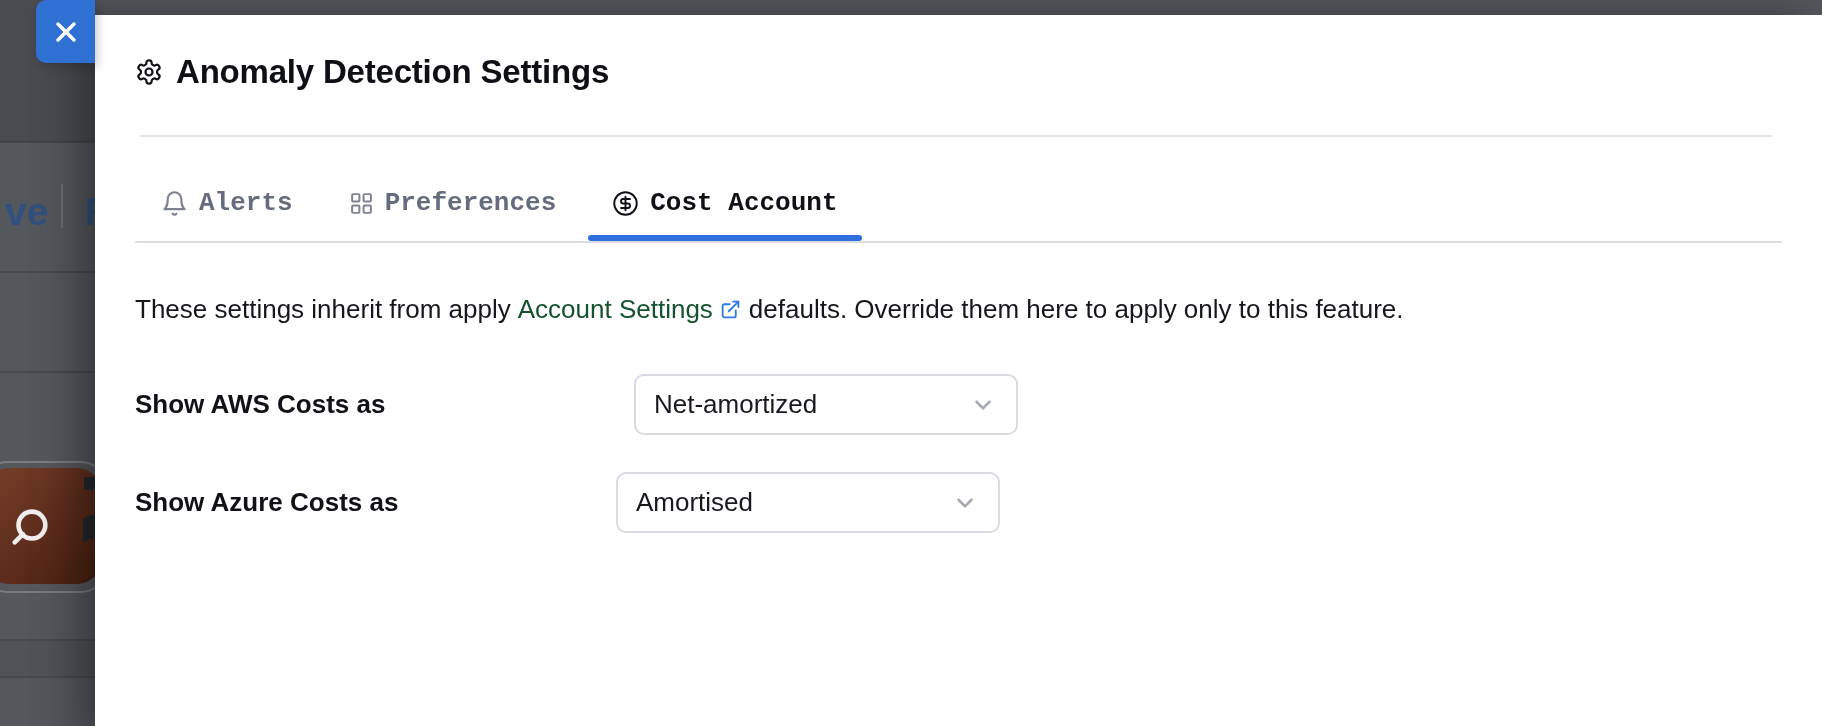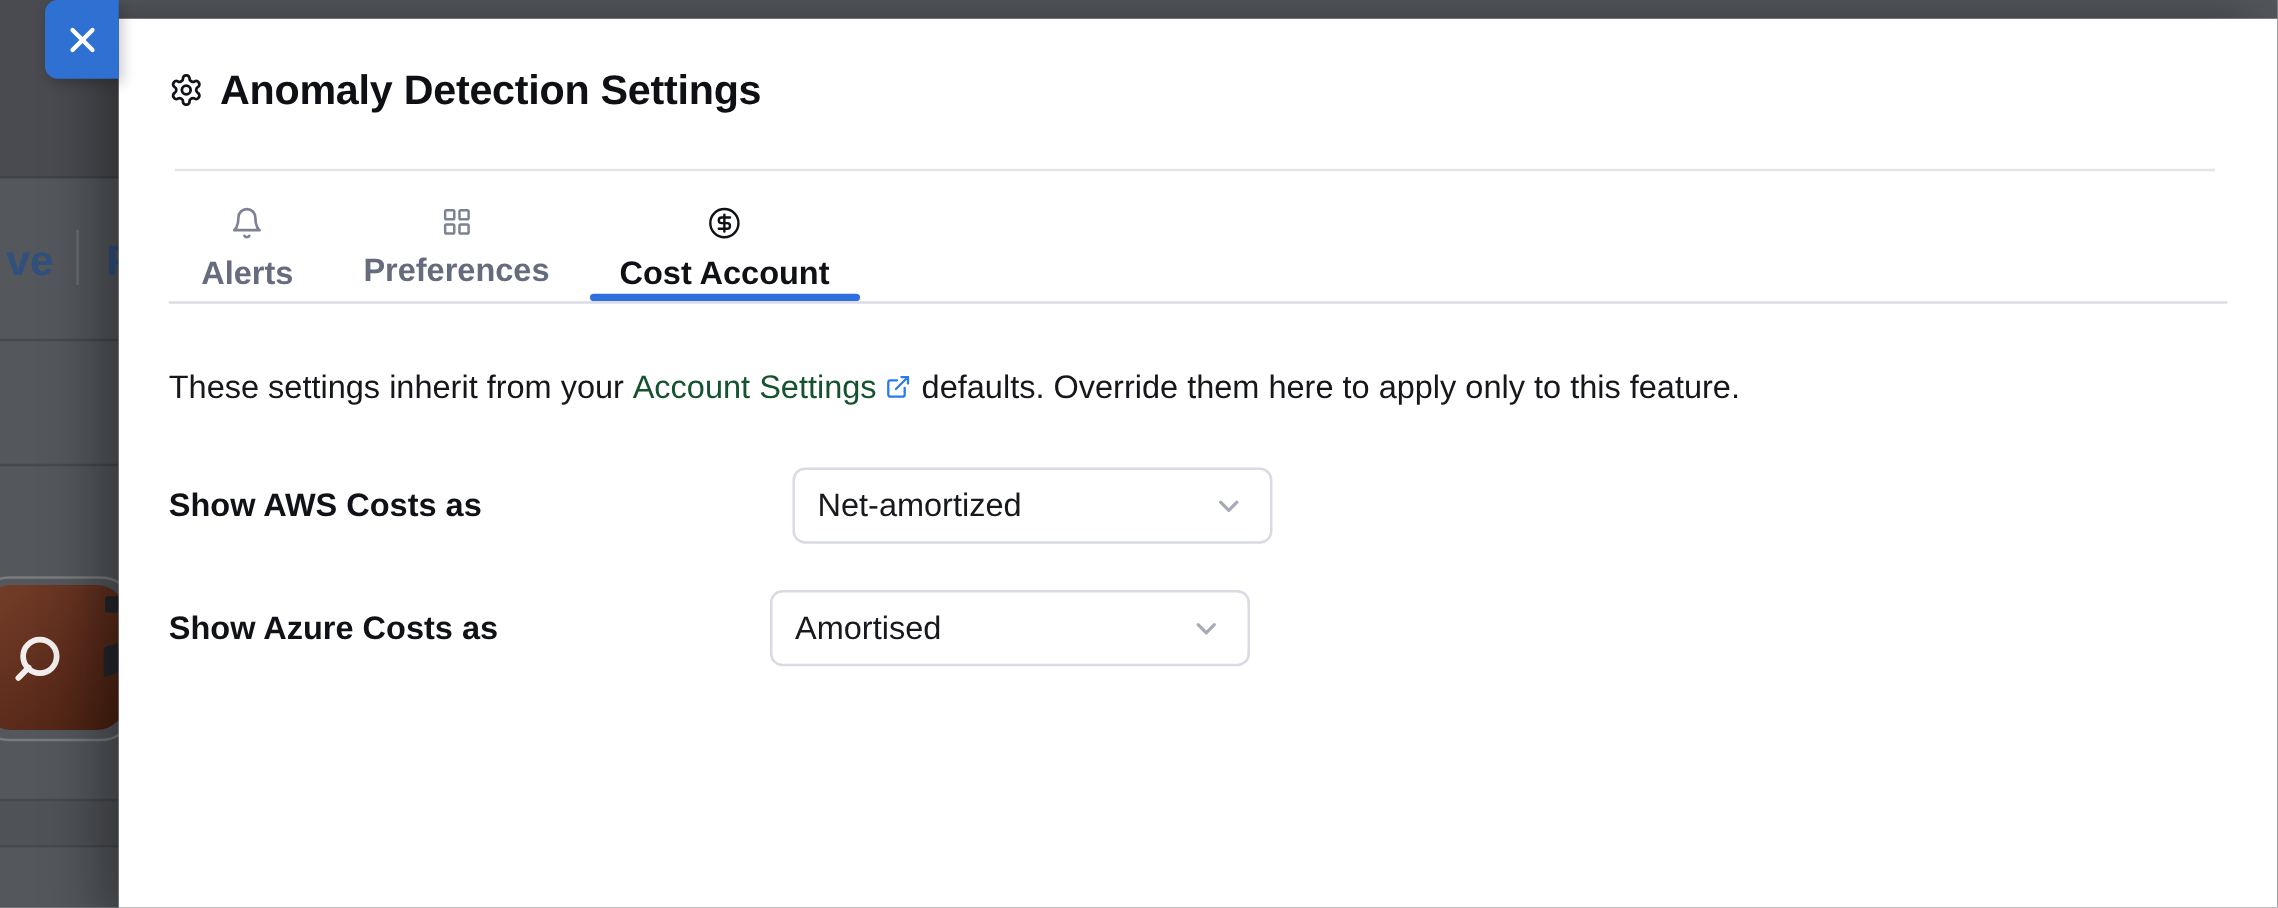--- a/index.html
+++ b/index.html
@@ -7,21 +7,21 @@
   body { font-family:"Liberation Sans","DejaVu Sans",sans-serif; }
   .stage { position:relative; width:1822px; height:726px; }
 
   
   .backdrop { position:absolute; left:0; top:0; width:95px; height:726px; background:#54575C; overflow:hidden; }
   .bd-topband { position:absolute; left:0; top:0; width:95px; height:142px; background:#494B50; }
   .bd-line { position:absolute; left:0; width:95px; height:2px; background:rgba(0,0,0,0.16); }
   .bd-line.l1 { top:141px; } .bd-line.l2 { top:271px; } .bd-line.l3 { top:371px; }
   .bd-line.l4 { top:639px; } .bd-line.l5 { top:676px; }
   .bd-band2 { position:absolute; left:0; top:641px; width:95px; height:35px; background:rgba(0,0,0,0.05); }
-  .bd-navtext { position:absolute; top:190px; font-size:34px; font-weight:700; color:#30507E; }
+  .bd-navtext { position:absolute; top:190px; font-size:39px; font-weight:700; color:#30507E; }
   .bd-navtext.left { left:5px; }
   .bd-navtext.right { left:85px; }
   .bd-vdivider { position:absolute; left:61px; top:184px; width:2px; height:44px; background:#6B6E73; }
   .bd-tilering { position:absolute; left:-22px; top:461px; width:132px; height:132px; border:2px solid rgba(255,255,255,0.22); border-radius:30px; }
   .bd-tile { position:absolute; left:-15px; top:468px; width:116px; height:116px; border-radius:24px;
              background:linear-gradient(135deg,#76402a 0%,#5d2c1c 55%,#46200f 100%); }
   .bd-tile svg { position:absolute; left:22px; top:36px; transform:scaleX(-1); opacity:0.92; }
   .bd-mark { position:absolute; background:#24272C; border-radius:2px; }
   .bd-mark.m1 { left:84px; top:477px; width:11px; height:13px; }
   .bd-mark.m2 { left:83px; top:516px; width:12px; height:24px; transform:skewY(-18deg); }
@@ -37,21 +37,21 @@
             box-shadow:-18px 0 40px rgba(0,0,0,0.35); }
 
   .title-row { position:absolute; left:40px; top:38px; display:flex; align-items:center; gap:13px; }
   .title-row svg { flex:0 0 auto; }
   .drawer-title { font-size:33px; font-weight:700; color:#0E1015; letter-spacing:-0.2px; }
 
   .divider-title { position:absolute; left:45px; right:50px; top:120px; height:2px; background:#E4E4E9; }
 
   .tabs { position:absolute; left:42px; top:150px; height:76px; display:flex; gap:8px; }
   .tab { position:relative; display:flex; align-items:center; gap:11px; padding:0 24px; cursor:pointer;
-         background:none; border:none; font-family:Liberation Sans, sans-serif;flex-direction:column; }
+         background:none; border:none; font-family:Liberation Mono, monospace; }
   .tab .tab-label { font-size:26px; font-weight:700; color:#656C7D; }
   .tab svg { stroke:#7C8292; }
   .tab.active .tab-label { color:#0F1116; }
   .tab.active svg { stroke:#0F1116; }
   .tab.active::after { content:""; position:absolute; left:0; right:0; bottom:0; height:6px;
                        border-radius:3px; background:#2F6FDD; }
   .divider-tabs { position:absolute; left:40px; right:40px; top:226px; height:2px; background:#DBDCE4; }
 
   .description { position:absolute; left:40px; top:277px; font-size:26px; color:#15171C; line-height:34px; }
   .desc-link { color:#14532d; cursor:pointer; text-decoration:none; margin-left:7px; }
@@ -127,21 +127,21 @@
           <circle cx="12" cy="12" r="10"></circle>
             <path d="M16 8h-6a2 2 0 1 0 0 4h4a2 2 0 1 1 0 4H8"></path>
             <path d="M12 18V6"></path>
         </svg>
         <span class="tab-label">Cost Account</span>
       </button>
     </div>
 
     <div class="divider-tabs"></div>
 
-    <p class="description"><span>These settings inherit from your</span><a class="desc-link" href="#">Account Settings</a><svg class="ext-icon" width="21" height="21" viewBox="0 0 24 24" fill="none" stroke="#2D7BE5" stroke-width="2.1" stroke-linecap="round" stroke-linejoin="round">
+    <p class="description"><span>These settings inherit from apply</span><a class="desc-link" href="#">Account Settings</a><svg class="ext-icon" width="21" height="21" viewBox="0 0 24 24" fill="none" stroke="#2D7BE5" stroke-width="2.1" stroke-linecap="round" stroke-linejoin="round">
           <path d="M15 3h6v6"></path>
           <path d="M10 14 21 3"></path>
           <path d="M18 13v6a2 2 0 0 1-2 2H5a2 2 0 0 1-2-2V8a2 2 0 0 1 2-2h6"></path>
         </svg><span>defaults. Override them here to apply only to this feature.</span></p>
 
     <div class="form-row r1">
       <span class="field-label">Show AWS Costs as</span>
       <div class="select">
         <span class="select-value">Net-amortized</span>
         <svg class="chevron" width="26" height="26" viewBox="0 0 24 24" fill="none" stroke="#A7ABB6" stroke-width="2.4" stroke-linecap="round" stroke-linejoin="round">

